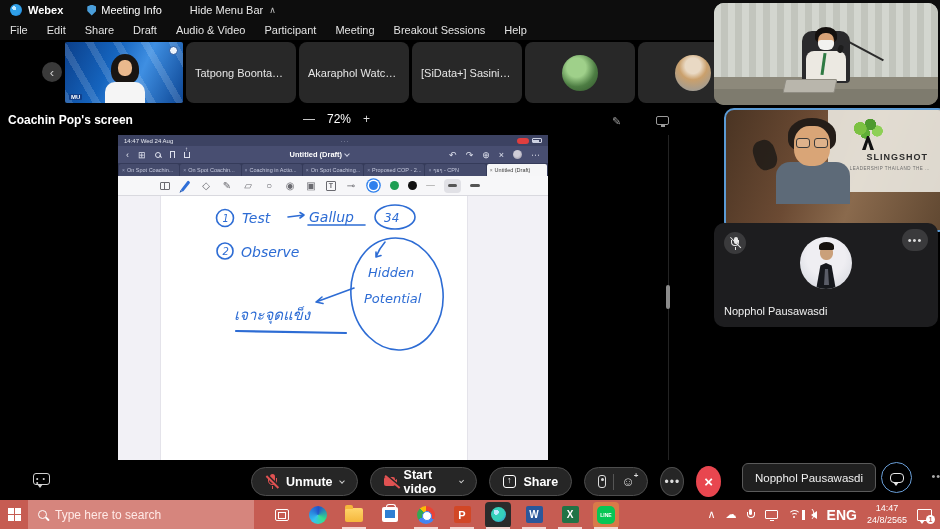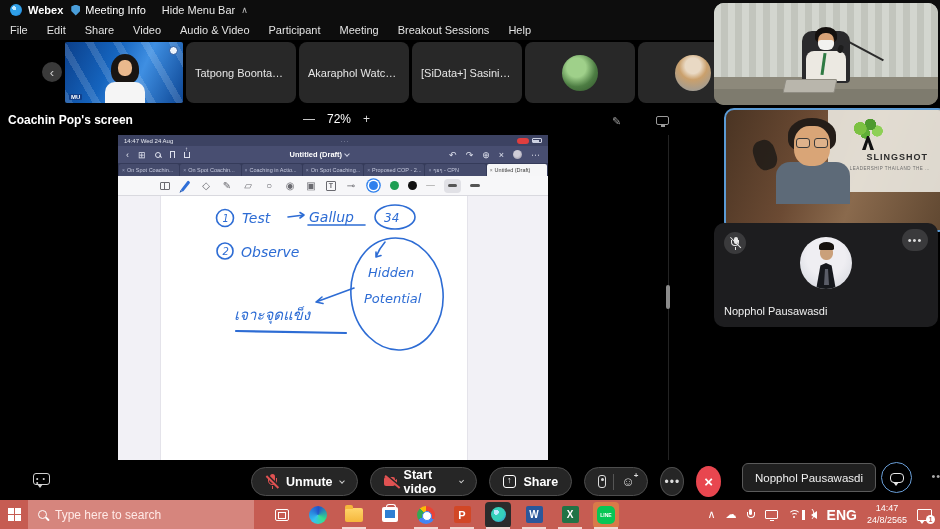--- a/index.html
+++ b/index.html
@@ -2,23 +2,23 @@
 <html><head>
 <meta charset="utf-8">
 <style>
   * { margin:0; padding:0; box-sizing:border-box; }
   body { background:#333; font-family:"Liberation Sans", sans-serif; }
   #app { position:relative; width:940px; height:529px; background:#000; overflow:hidden; cursor:default; }
 
   
   #titlebar { position:absolute; left:0; top:0; width:940px; height:20px; background:#0d0d0d; display:flex; align-items:center; color:#fff; font-size:11px; }
   .webex-logo { width:12px; height:12px; border-radius:50%; margin:0 6px 0 10px; background:radial-gradient(circle at 35% 35%, #bfe9ff 0 18%, #2f9fe8 19% 60%, #0b63c4 100%); }
-  .brand { font-weight:bold; margin-right:8px; }
+  .brand { font-weight:bold; margin-right:24px; }
   .shield { width:9px; height:11px; background:#4a9eda; clip-path:polygon(50% 0,100% 18%,100% 58%,50% 100%,0 58%,0 18%); margin-right:5px; }
-  .minfo { margin-right:16px; }
+  .minfo { margin-right:28px; }
   .hidebar { color:#e8e8e8; }
   .upchev { margin-left:6px; font-size:9px; color:#bbb; }
   #titlebar .right { margin-left:auto; display:flex; align-items:center; gap:8px; padding-right:8px; }
   .rec-ind { width:12px; height:12px; border-radius:50%; background:#f06a6a; position:relative; }
   .rec-ind::after { content:""; position:absolute; inset:3px; border:1.5px solid #fff; border-radius:50%; }
   .net-ind { width:12px; height:12px; border-radius:50%; background:#27b376; display:flex; align-items:flex-end; justify-content:center; gap:1px; padding-bottom:3px; }
   .net-ind i { width:1.5px; background:#fff; display:block; }
   .net-ind i:nth-child(1){height:2px} .net-ind i:nth-child(2){height:4px} .net-ind i:nth-child(3){height:6px}
   .wbtn { width:22px; height:16px; display:flex; align-items:center; justify-content:center; color:#ccc; font-size:10px; }
   .min-g { width:8px; height:1px; background:#ccc; display:inline-block; }
@@ -257,21 +257,21 @@
           <span class="rest-g"></span>
         </span>
       <span class="wbtn">×</span>
     </div>
   </div>
 
   <div id="menubar">
     <span>File</span>
     <span>Edit</span>
     <span>Share</span>
-    <span>Video</span>
+    <span>Draft</span>
     <span>Audio &amp; Video</span>
     <span>Participant</span>
     <span>Meeting</span>
     <span>Breakout Sessions</span>
     <span>Help</span>
   </div>
 
   <div id="filmstrip">
     <div id="chev-left" class="strip-chev">‹</div>
     <div class="strip-tiles">

